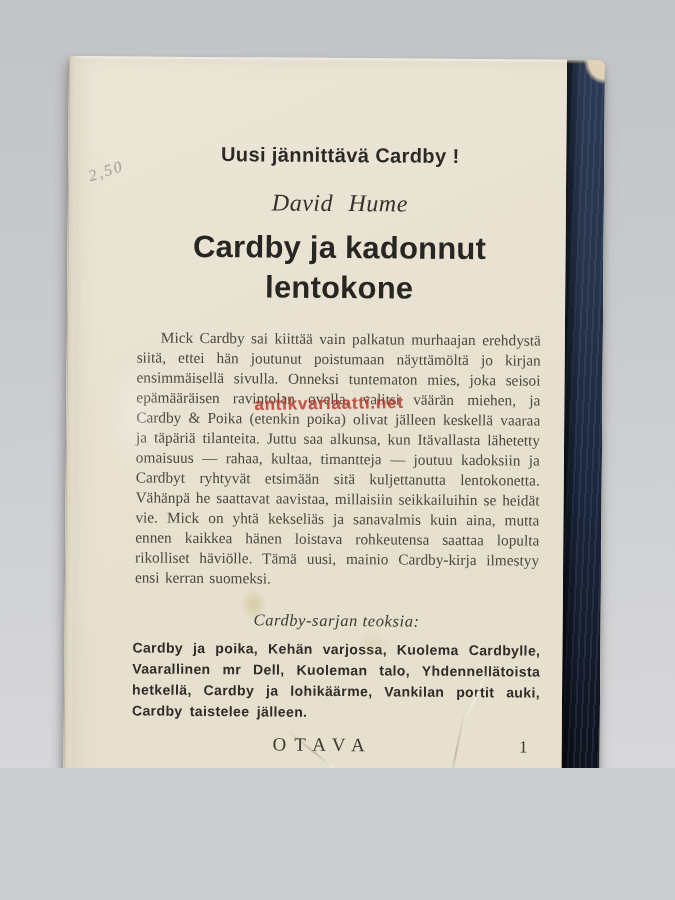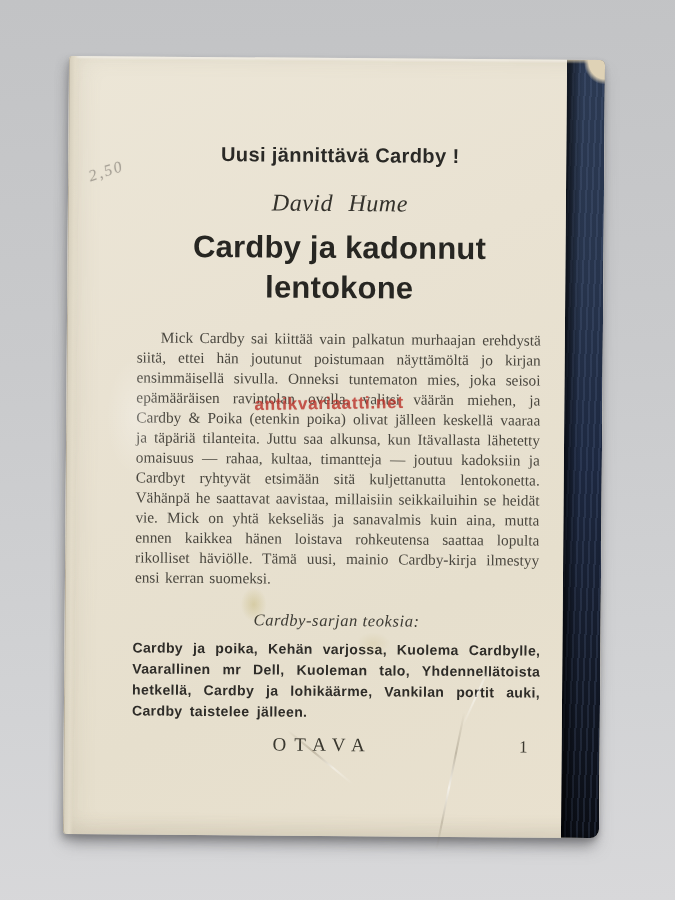--- a/index.html
+++ b/index.html
@@ -1,17 +1,17 @@
 <!DOCTYPE html>
 <html><head>
 <meta charset="utf-8">
 <style>
   html,body{margin:0;padding:0;background:#cbccce;}
   .scene{
-    position:relative;width:675px;height:900px;overflow:hidden;
+    position:relative;width:675px;height:768px;overflow:hidden;
     background:linear-gradient(178deg,#c2c3c5 0%,#c9cacc 40%,#d2d3d5 78%,#d8d8da 100%);
     font-family:"Liberation Serif",serif;
   }
   
   .book{
     position:absolute;left:66px;top:58px;width:536px;height:778px;
     transform:rotate(0.45deg);transform-origin:50% 50%;
     background:linear-gradient(155deg,#ece6d7 0%,#e9e2d2 35%,#e6dfcd 70%,#e9e1cf 100%);
     border-radius:3px 5px 9px 4px;
     box-shadow:0 12px 16px -4px rgba(95,95,98,.55), 0 3px 5px rgba(110,110,112,.4),

